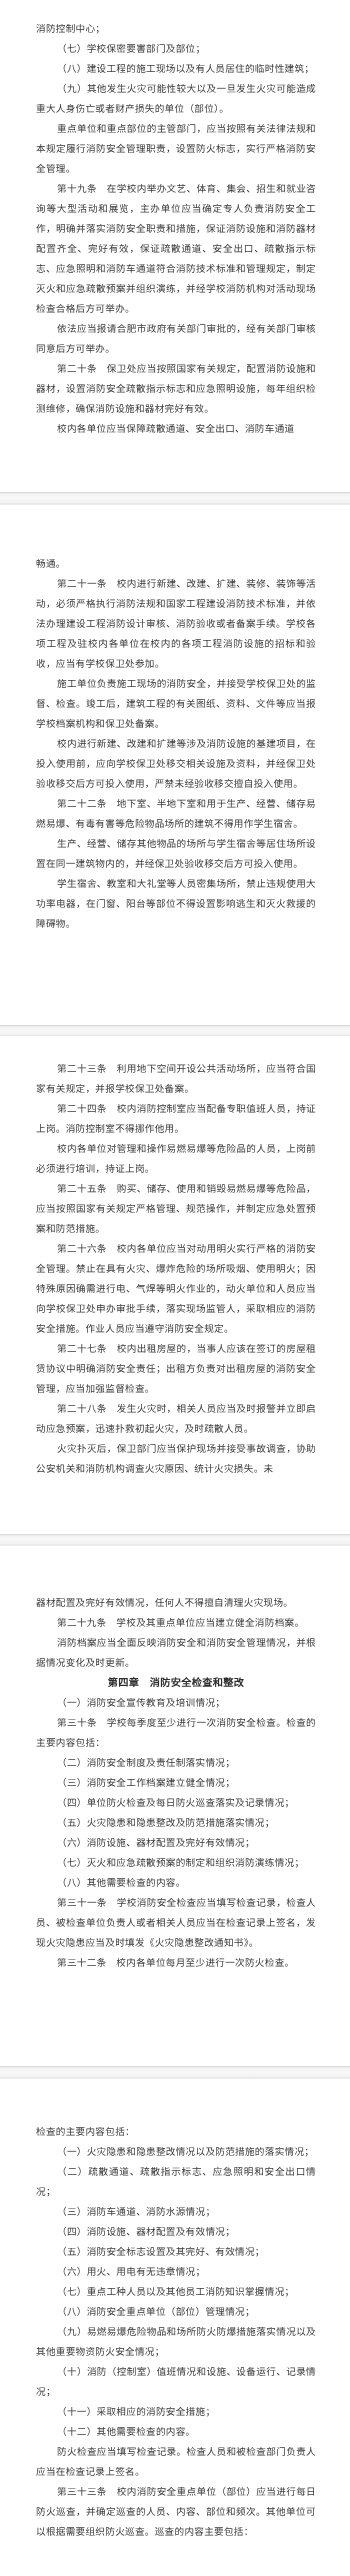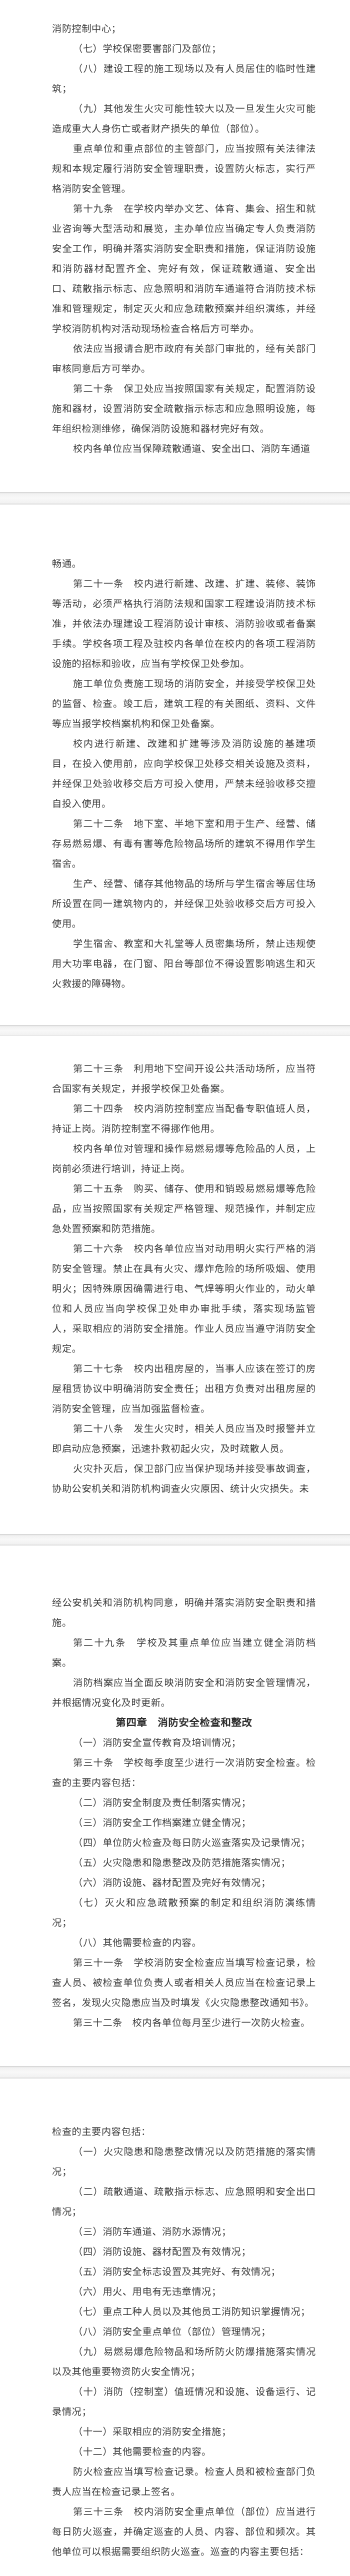--- a/index.html
+++ b/index.html
@@ -19,21 +19,21 @@
     left: 0; top: 0;
     width: 350px;
     height: 2576px;
   }
   .page {
     position: absolute;
     left: 0;
     width: 350px;
     background: #ffffff;
     box-sizing: border-box;
-    padding-left: 52px;
+    padding-left: 36px;
     padding-right: 34px;
     overflow: hidden;
     color: #3a3a3a;
   }
   .para {
     margin: 0;
     font-size: 9.6px;
     line-height: 20px;
     text-align: justify;
     text-justify: inter-character;
@@ -90,21 +90,21 @@
       <p class="para indent">第二十四条　校内消防控制室应当配备专职值班人员，持证上岗。消防控制室不得挪作他用。</p>
       <p class="para indent">校内各单位对管理和操作易燃易爆等危险品的人员，上岗前必须进行培训，持证上岗。</p>
       <p class="para indent">第二十五条　购买、储存、使用和销毁易燃易爆等危险品，应当按照国家有关规定严格管理、规范操作，并制定应急处置预案和防范措施。</p>
       <p class="para indent">第二十六条　校内各单位应当对动用明火实行严格的消防安全管理。禁止在具有火灾、爆炸危险的场所吸烟、使用明火；因特殊原因确需进行电、气焊等明火作业的，动火单位和人员应当向学校保卫处申办审批手续，落实现场监管人，采取相应的消防安全措施。作业人员应当遵守消防安全规定。</p>
       <p class="para indent">第二十七条　校内出租房屋的，当事人应该在签订的房屋租赁协议中明确消防安全责任；出租方负责对出租房屋的消防安全管理，应当加强监督检查。</p>
       <p class="para indent">第二十八条　发生火灾时，相关人员应当及时报警并立即启动应急预案，迅速扑救初起火灾，及时疏散人员。</p>
       <p class="para indent">火灾扑灭后，保卫部门应当保护现场并接受事故调查，协助公安机关和消防机构调查火灾原因、统计火灾损失。未</p>
     </section>
     <div class="separator" style="top: 1534px; height: 12px;"></div>
     <section class="page" style="top: 1546px; height: 520px; padding-top: 47px;">
-      <p class="para">经公安机关和消防机构同意，明确并落实消防安全职责和措施。</p>
+      <p class="para">器材配置及完好有效情况，任何人不得擅自清理火灾现场。</p>
       <p class="para indent">第二十九条　学校及其重点单位应当建立健全消防档案。</p>
       <p class="para indent">消防档案应当全面反映消防安全和消防安全管理情况，并根据情况变化及时更新。</p>
       <p class="para heading">第四章　消防安全检查和整改</p>
       <p class="para indent">（一）消防安全宣传教育及培训情况；</p>
       <p class="para indent">第三十条　学校每季度至少进行一次消防安全检查。检查的主要内容包括：</p>
       <p class="para indent">（二）消防安全制度及责任制落实情况；</p>
       <p class="para indent">（三）消防安全工作档案建立健全情况；</p>
       <p class="para indent">（四）单位防火检查及每日防火巡查落实及记录情况；</p>
       <p class="para indent">（五）火灾隐患和隐患整改及防范措施落实情况；</p>
       <p class="para indent">（六）消防设施、器材配置及完好有效情况；</p>

